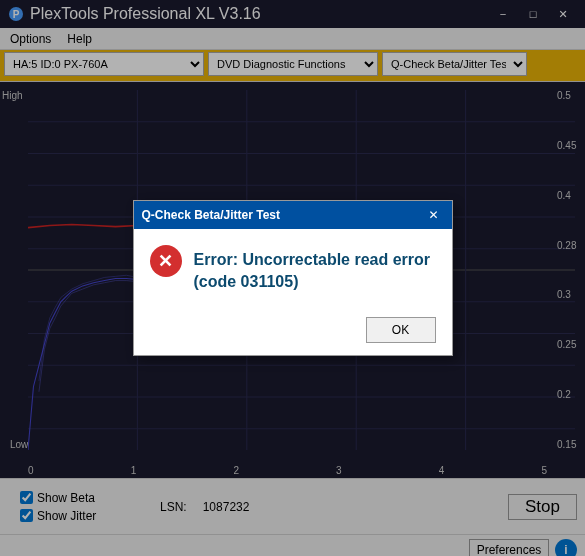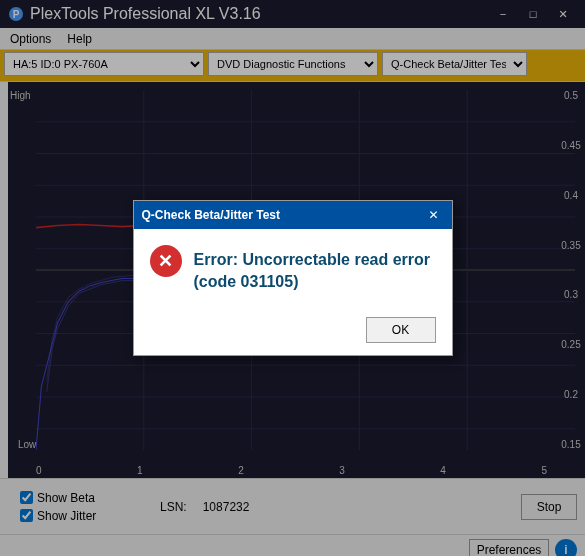--- a/index.html
+++ b/index.html
@@ -87,21 +87,20 @@
     }
     .select-drive { width: 200px; }
     .select-function { width: 170px; }
     .select-test { width: 145px; }
 
     
     .main-area {
       display: flex;
       height: calc(556px - 28px - 22px - 32px - 56px - 22px);
       position: relative;
-      margin-left: 8px;
     }
 
     
     .chart-container {
       flex: 1;
       background: #1a1a2e;
       position: relative;
       overflow: hidden;
     }
     .chart-inner {
@@ -120,21 +119,21 @@
     
     .y-axis-right {
       position: absolute;
       right: 0;
       top: 8px;
       bottom: 28px;
       width: 28px;
       display: flex;
       flex-direction: column;
       justify-content: space-between;
-      align-items: center;
+      align-items: flex-start;
       padding-right: 0;
       font-size: 10px;
       color: #ccc;
     }
 
     
     .high-label {
       position: absolute;
       top: 8px;
       left: 2px;
@@ -192,26 +191,26 @@
       align-items: center;
       gap: 16px;
       margin-left: 20px;
       font-size: 12px;
     }
     .stop-btn {
       position: absolute;
       right: 8px;
       top: 50%;
       transform: translateY(-50%);
-      width: 56px;
+      width: 69px;
       height: 26px;
       background: #f0f0f0;
       border: 1px solid #999;
       cursor: pointer;
-      font-size: 12px;
+      font-size: 17px;
     }
 
     
     .pref-bar {
       background: #f0f0f0;
       height: 30px;
       display: flex;
       align-items: center;
       justify-content: flex-end;
       padding: 0 8px;
@@ -394,21 +393,21 @@
           <polyline points="10,275 15,235 20,215 25,205 30,196 35,192 40,188 50,183 60,180 70,177 80,176 90,175 100,177 110,176 120,177 130,178 140,177 150,178 160,180 165,178 170,178 175,208 180,218 185,228 190,218 195,213 200,216 205,218 210,217 215,216 220,218" fill="none" stroke="#5555dd" stroke-width="0.5"></polyline>
           <polyline points="10,285 15,245 20,225 25,215 30,204 35,198 40,192 50,188 60,184 70,182 80,180 90,180 100,181 110,180 120,181 130,182 140,181 150,182 160,182 165,180 170,182 175,212 180,222 185,232 190,222 195,217 200,220 205,222 210,221 215,220 220,222" fill="none" stroke="#6666ee" stroke-width="0.5"></polyline>
         </g>
       </svg>
     </div>
 
     <div class="y-axis-right">
       <span>0.5</span>
       <span>0.45</span>
       <span>0.4</span>
-      <span>0.35</span>
+      <span>0.28</span>
       <span>0.3</span>
       <span>0.25</span>
       <span>0.2</span>
       <span>0.15</span>
     </div>
 
     <div class="x-axis">
       <span>0</span>
       <span>1</span>
       <span>2</span>

